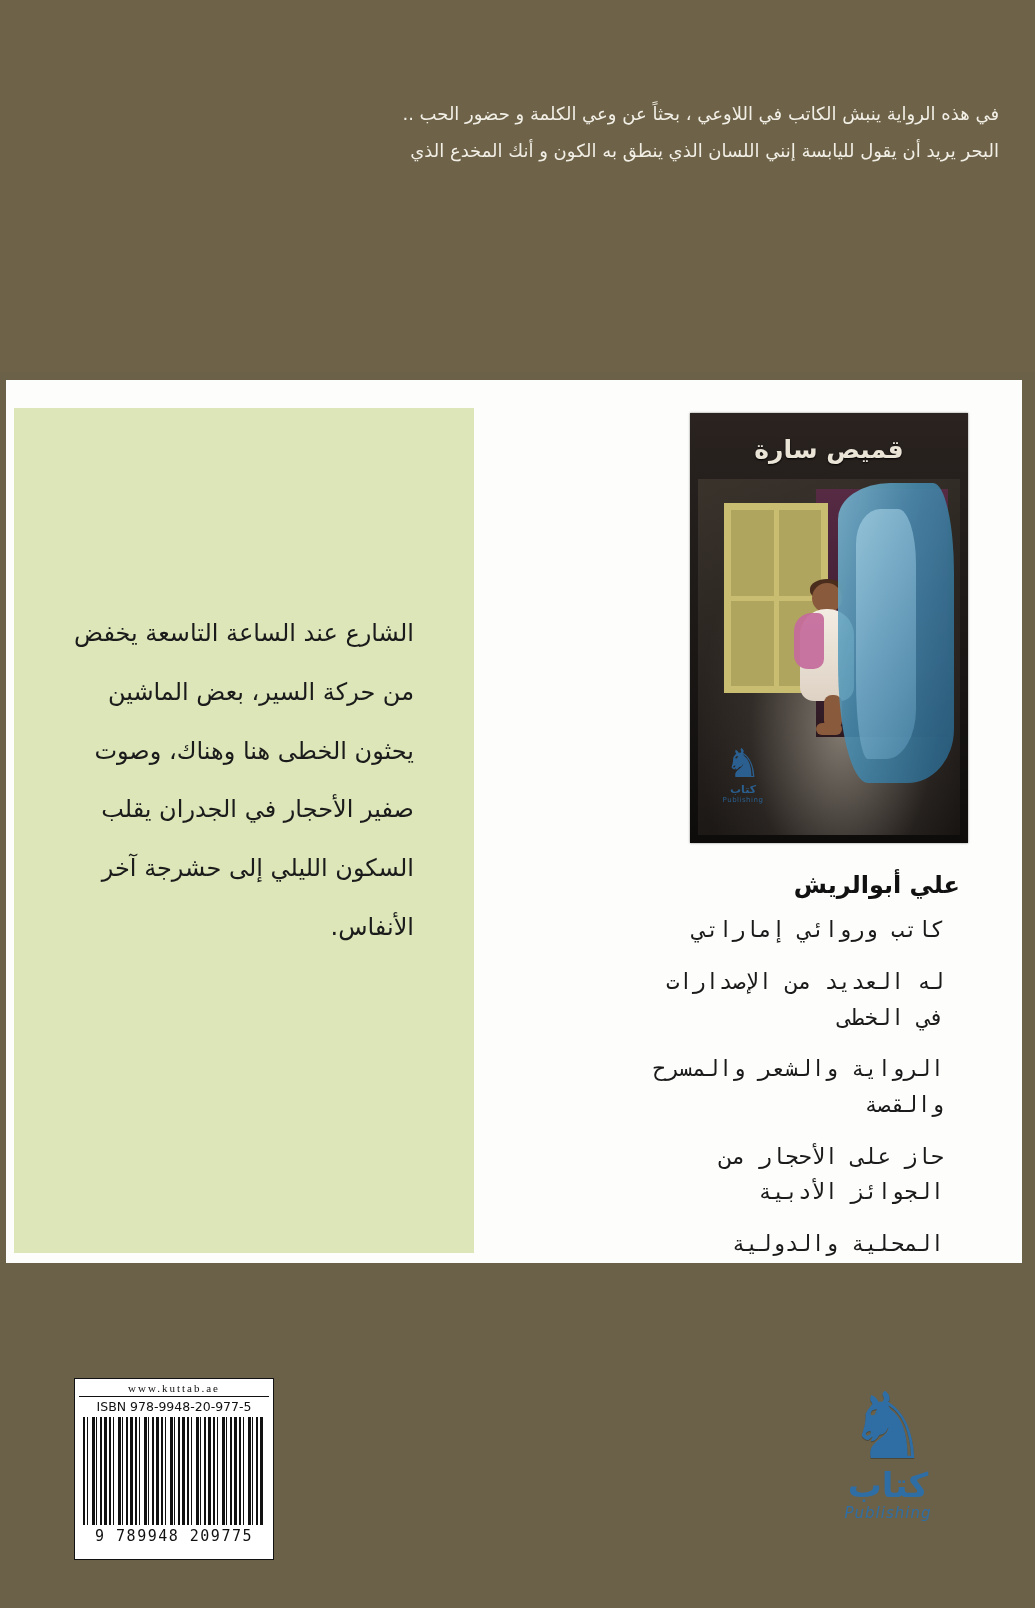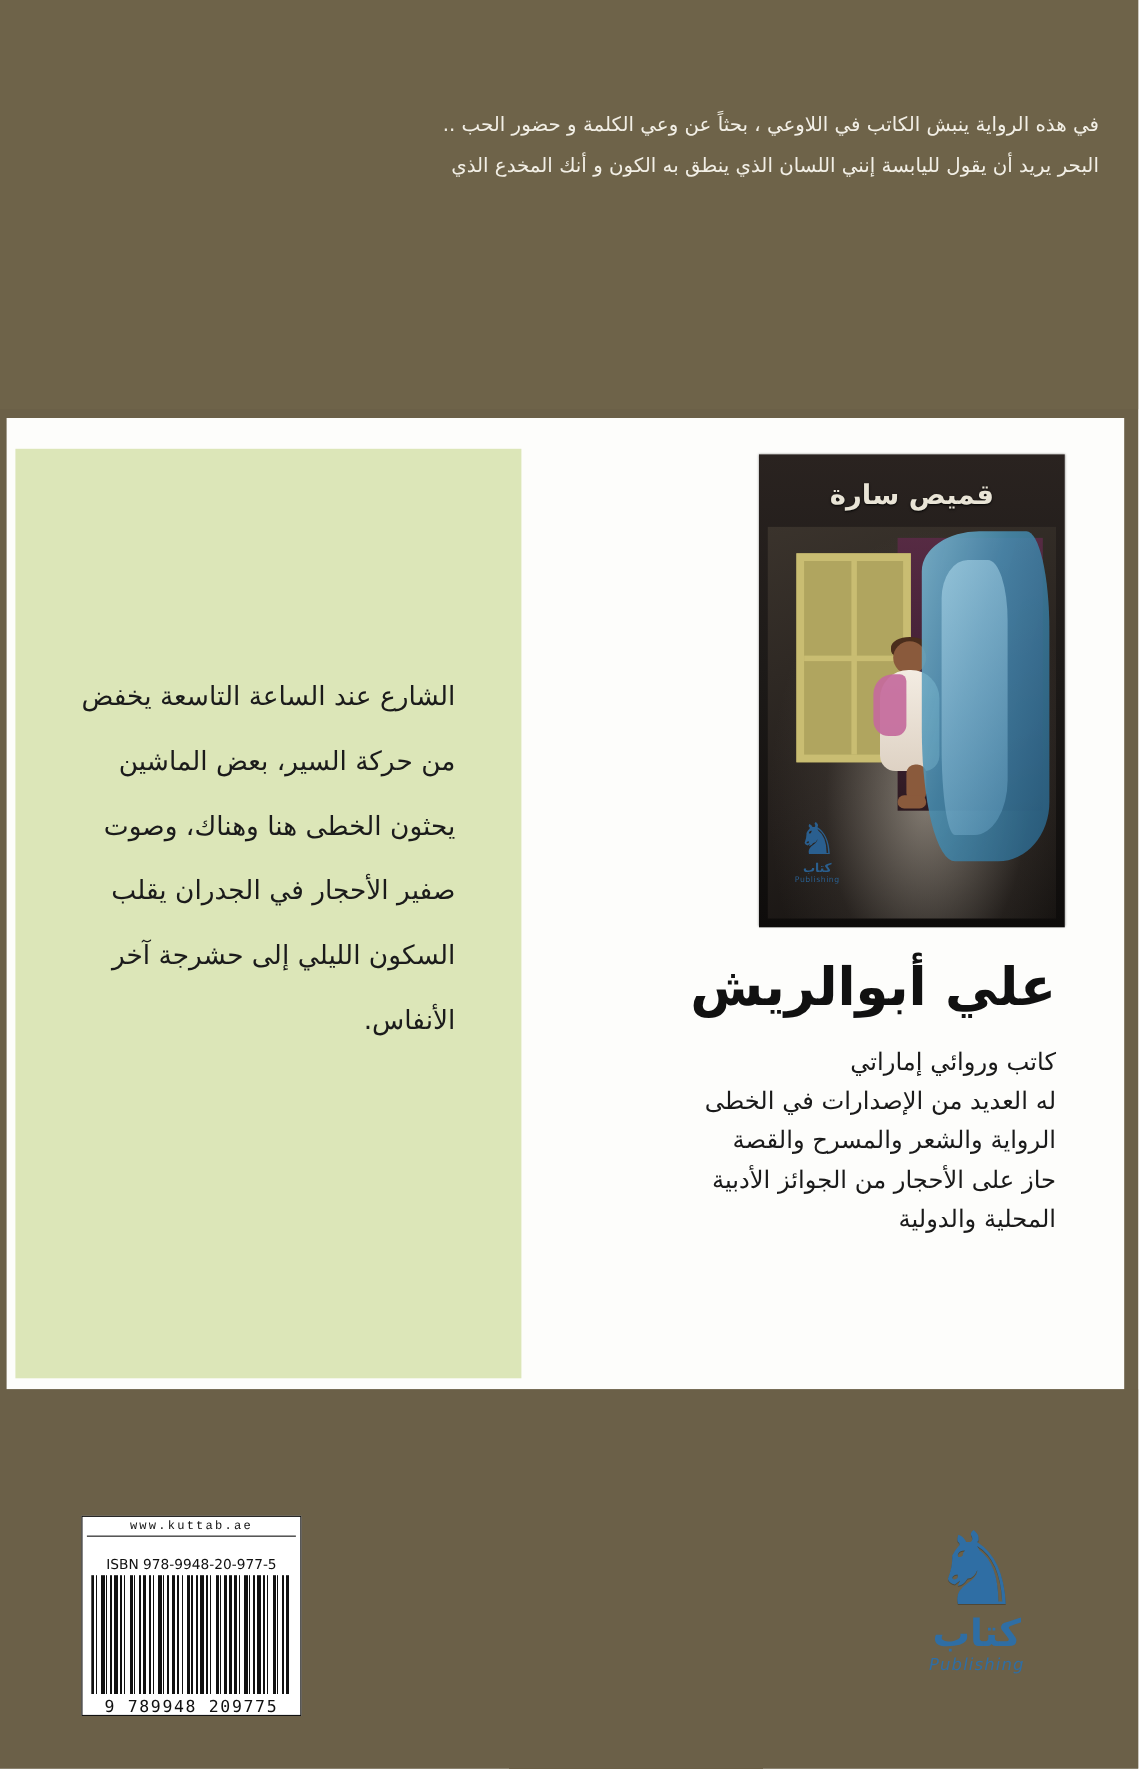--- a/index.html
+++ b/index.html
@@ -212,31 +212,31 @@
   .author-block {
     position: absolute;
     left: 612px;
     top: 492px;
     width: 342px;
     direction: rtl;
     text-align: right;
   }
   .author-name {
     color: #111;
-    font-size: 48px;
+    font-size: 24px;
     font-weight: bold;
-    margin: 0 0 24px 0;
+    margin: 0 0 14px 0;
     line-height: 1.1;
   }
   .author-bio {
     color: #1a1a1a;
     font-size: 22px;
     line-height: 1.62;
   }
-  .author-bio p { margin: 0; }
+  .author-bio p { margin: 16px; font-family: Liberation Mono, monospace; }
 
   
   .bottom-band {
     position: absolute;
     left: 0;
     top: 1263px;
     width: 1035px;
     height: 345px;
     background: #6b6048;
   }
@@ -248,33 +248,33 @@
     top: 115px;
     width: 200px;
     height: 182px;
     background: #ffffff;
     border: 1px solid #111;
     box-sizing: border-box;
     padding: 3px 4px 2px 4px;
   }
   .bc-site {
     text-align: center;
-    font-family: Liberation Mono, monospace;
+    font-family: Liberation Serif, serif;
     font-size: 11px;
     letter-spacing: 2px;
     color: #111;
     margin-bottom: 2px;
   }
   .bc-isbn {
     text-align: center;
     font-family: "DejaVu Sans", "Liberation Sans", sans-serif;
     font-size: 12.5px;
     color: #111;
     border-top: 1px solid #111;
-    padding-top: 17px;
+    padding-top: 2px;
     margin-bottom: 3px;
     direction: ltr;
   }
   .bc-bars {
     height: 108px;
     background:
       repeating-linear-gradient(90deg,
         #111 0px, #111 2px, #fff 2px, #fff 4px,
         #111 4px, #111 5px, #fff 5px, #fff 9px,
         #111 9px, #111 12px, #fff 12px, #fff 13px,

